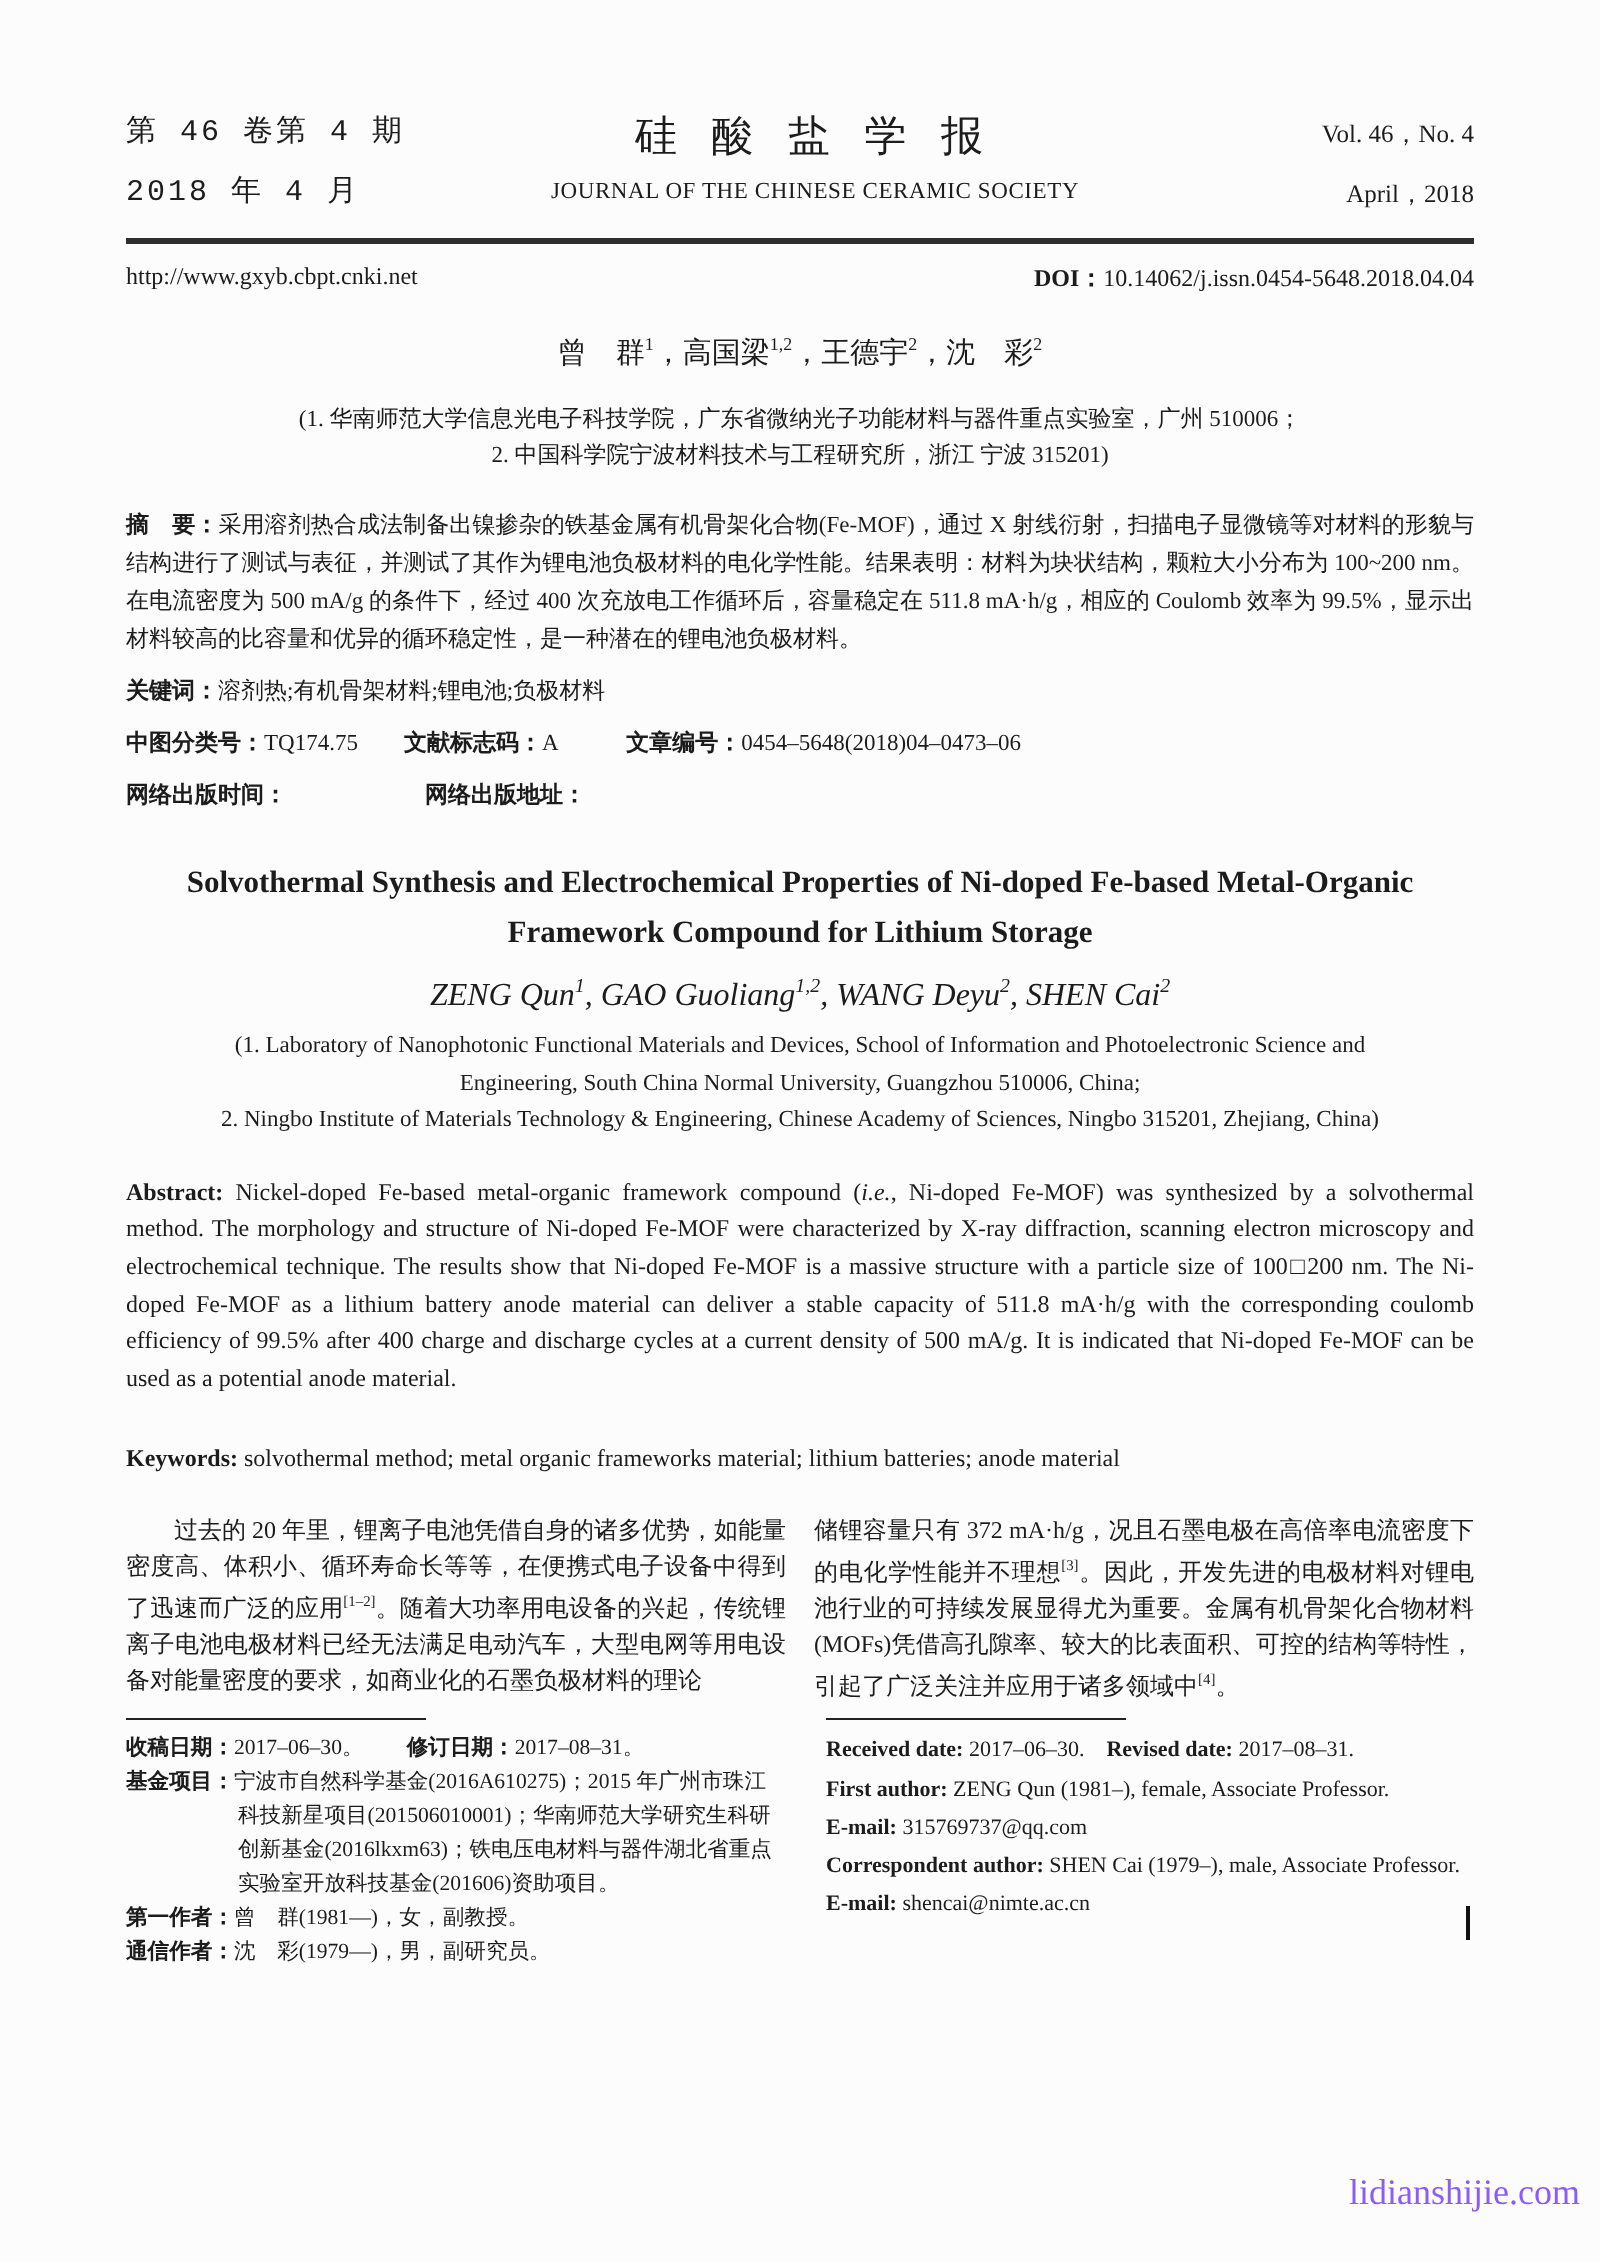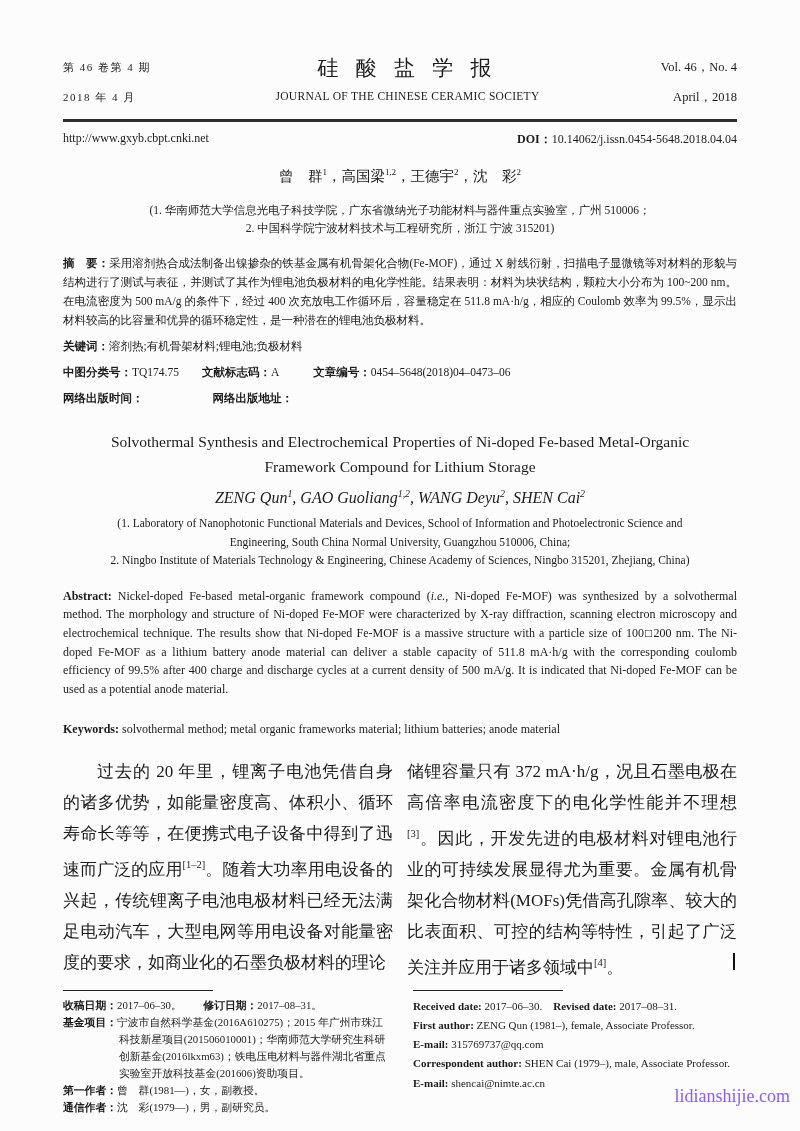--- a/index.html
+++ b/index.html
@@ -6,46 +6,46 @@
   .page {
     position:relative; width:800px; height:1131px;
     background:#fcfcfc; overflow:hidden;
     font-family:"Liberation Serif","DejaVu Serif",serif;
     color:#1c1c1c;
   }
   .content { position:absolute; left:63px; top:52px; width:674px; }
 
   
   .header-row { display:flex; align-items:flex-start; }
-  .header-left { width:165px; font-size:11px; line-height:30px; letter-spacing:1.5px; }
+  .header-left { width:165px; font-size:15px; line-height:30px; letter-spacing:1.5px;font-family:Liberation Mono, monospace; }
   .header-center { flex:1; text-align:center; }
   .header-right { width:150px; text-align:right; font-size:12.5px; line-height:30px; }
   .journal-cn { font-size:21px; letter-spacing:6px; margin-top:2px; }
   .journal-en { font-size:11.5px; margin-top:8px; letter-spacing:0.3px; }
   .head-rule { height:3px; background:#2e2e2e; margin-top:7px; }
   .url-row { display:flex; justify-content:space-between; font-size:12px; margin-top:9px; }
 
   
   .title-cn { margin-top:37px; text-align:center; font-size:21px; font-weight:bold; letter-spacing:1px; }
   .authors-cn { margin-top:19px; text-align:center; font-size:14.5px; }
   .affil-cn { margin-top:15px; text-align:center; font-size:11.5px; line-height:18px; }
 
   .abstract-cn { margin-top:17px; font-size:11.5px; line-height:19px; text-align:justify; }
   .kw-line { font-size:11.5px; line-height:19px; margin-top:7px; text-align:justify; }
 
-  .title-en { margin-top:21px; text-align:center; font-size:15.5px; font-weight:normal; line-height:25px; }
+  .title-en { margin-top:21px; text-align:center; font-size:15.5px; font-weight:bold; line-height:25px; }
   .authors-en { margin-top:9px; text-align:center; font-size:16px; font-style:italic; }
   .affil-en { margin-top:7px; text-align:center; font-size:11.5px; line-height:18.5px; }
 
   .abstract-en { margin-top:17px; font-size:12px; line-height:18.6px; text-align:justify; }
   .kw-en { margin-top:24px; font-size:12px; }
 
   
   .body-cols { display:flex; gap:14px; margin-top:19px; }
-  .col { width:330px; font-size:17px; line-height:31px; text-align:justify; }
+  .col { width:330px; font-size:12px; line-height:18px; text-align:justify; }
   .indent { text-indent:2em; }
 
   
   .footnotes { display:flex; gap:26px; margin-top:7px; }
   .fn { width:330px; }
   .fn-rule { width:150px; border-top:1.5px solid #222; margin-bottom:6px; }
   .fn-cn { font-size:10.8px; line-height:17px; }
   .fn-en { font-size:11px; line-height:19.2px; }
   .hang { padding-left:56px; text-indent:-56px; }
   b { font-weight:bold; }

